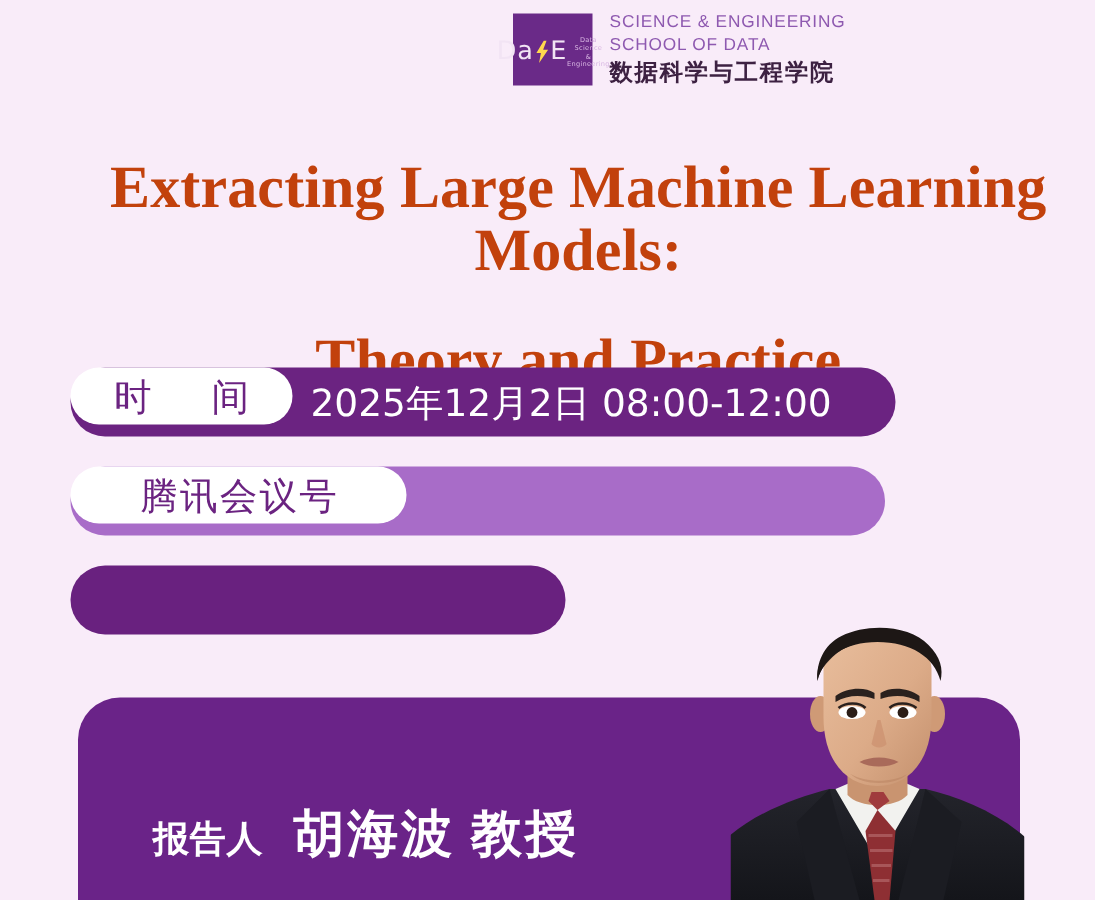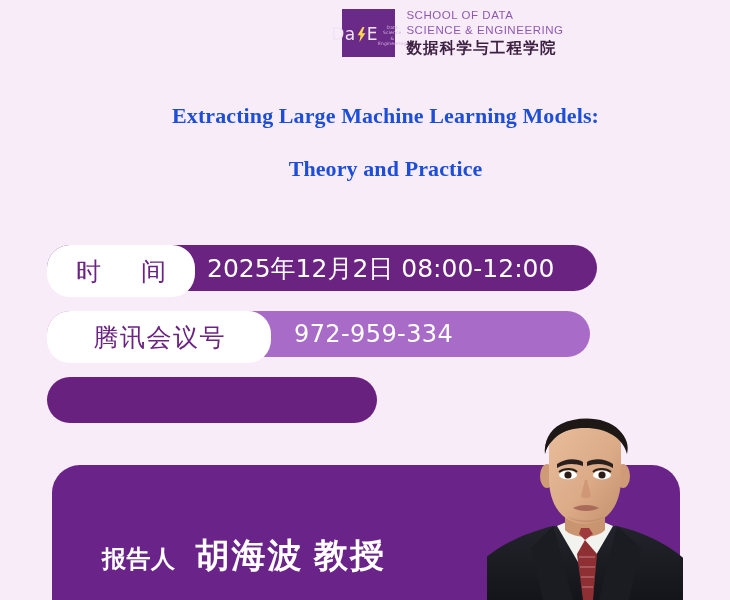--- a/index.html
+++ b/index.html
@@ -105,22 +105,22 @@
   .title-block {
     position: absolute;
     top: 104px;
     left: 0;
     width: 730px;
     text-align: center;
   }
   .title-line {
     font-family: "Liberation Serif", "DejaVu Serif", serif;
     font-weight: bold;
-    color: #1d4ed8;
-    font-size: 22px;
+    color: #c2410c;
+    font-size: 40px;
     letter-spacing: 0.1px;
     line-height: 1.06;
     margin-left: 41px;
   }
   .title-line.second {
     margin-top: 30px;
   }
 
   
   .info-rows {
@@ -138,21 +138,21 @@
     box-sizing: border-box;
   }
   .info-row.r1 { width: 550px; background: #6b2381; }
   .info-row.r2 { width: 543px; background: #a86cc8; text-align: center; }
   .info-row.r3 { width: 330px; background: #69217f; }
 
   .pill-label {
     position: absolute;
     left: 0;
     top: 0;
-    height: 52px;
+    height: 38px;
     border-radius: 23px;
     background: #ffffff;
     color: #6b2381;
     display: flex;
     align-items: center;
     justify-content: center;
     box-sizing: border-box;
     font-family: "DejaVu Sans", sans-serif;
     font-size: 25px;
     font-weight: 500;
@@ -233,42 +233,41 @@
           </span>
           <span>E</span>
         </div>
         <div class="logo-sub">
           <div>Data Science</div>
           <div>&amp; Engineering</div>
         </div>
       </div>
 
       <div class="brand-text">
+        <div class="brand-en">SCIENCE &amp; ENGINEERING</div>
         <div class="brand-en">SCHOOL OF DATA</div>
-        <div class="brand-en">SCIENCE &amp; ENGINEERING</div>
         <div class="brand-cn">数据科学与工程学院</div>
       </div>
     </div>
   </div>
 
   <div class="title-block">
     <div class="title-line">Extracting Large Machine Learning Models:</div>
     <div class="title-line second">Theory and Practice</div>
   </div>
 
   <div class="info-rows">
 
     <div class="info-row r1">
       <div class="pill-label">时 间</div>
       <div class="pill-value">2025年12月2日 08:00-12:00</div>
     </div>
 
     <div class="info-row r2">
       <div class="pill-label">腾讯会议号</div>
-      <div class="pill-value">972-959-334</div>
     </div>
 
     <div class="info-row r3">
     </div>
 
   </div>
 
   <div class="speaker-panel">
     <div class="speaker-text">
       <span class="speaker-role">报告人</span>

